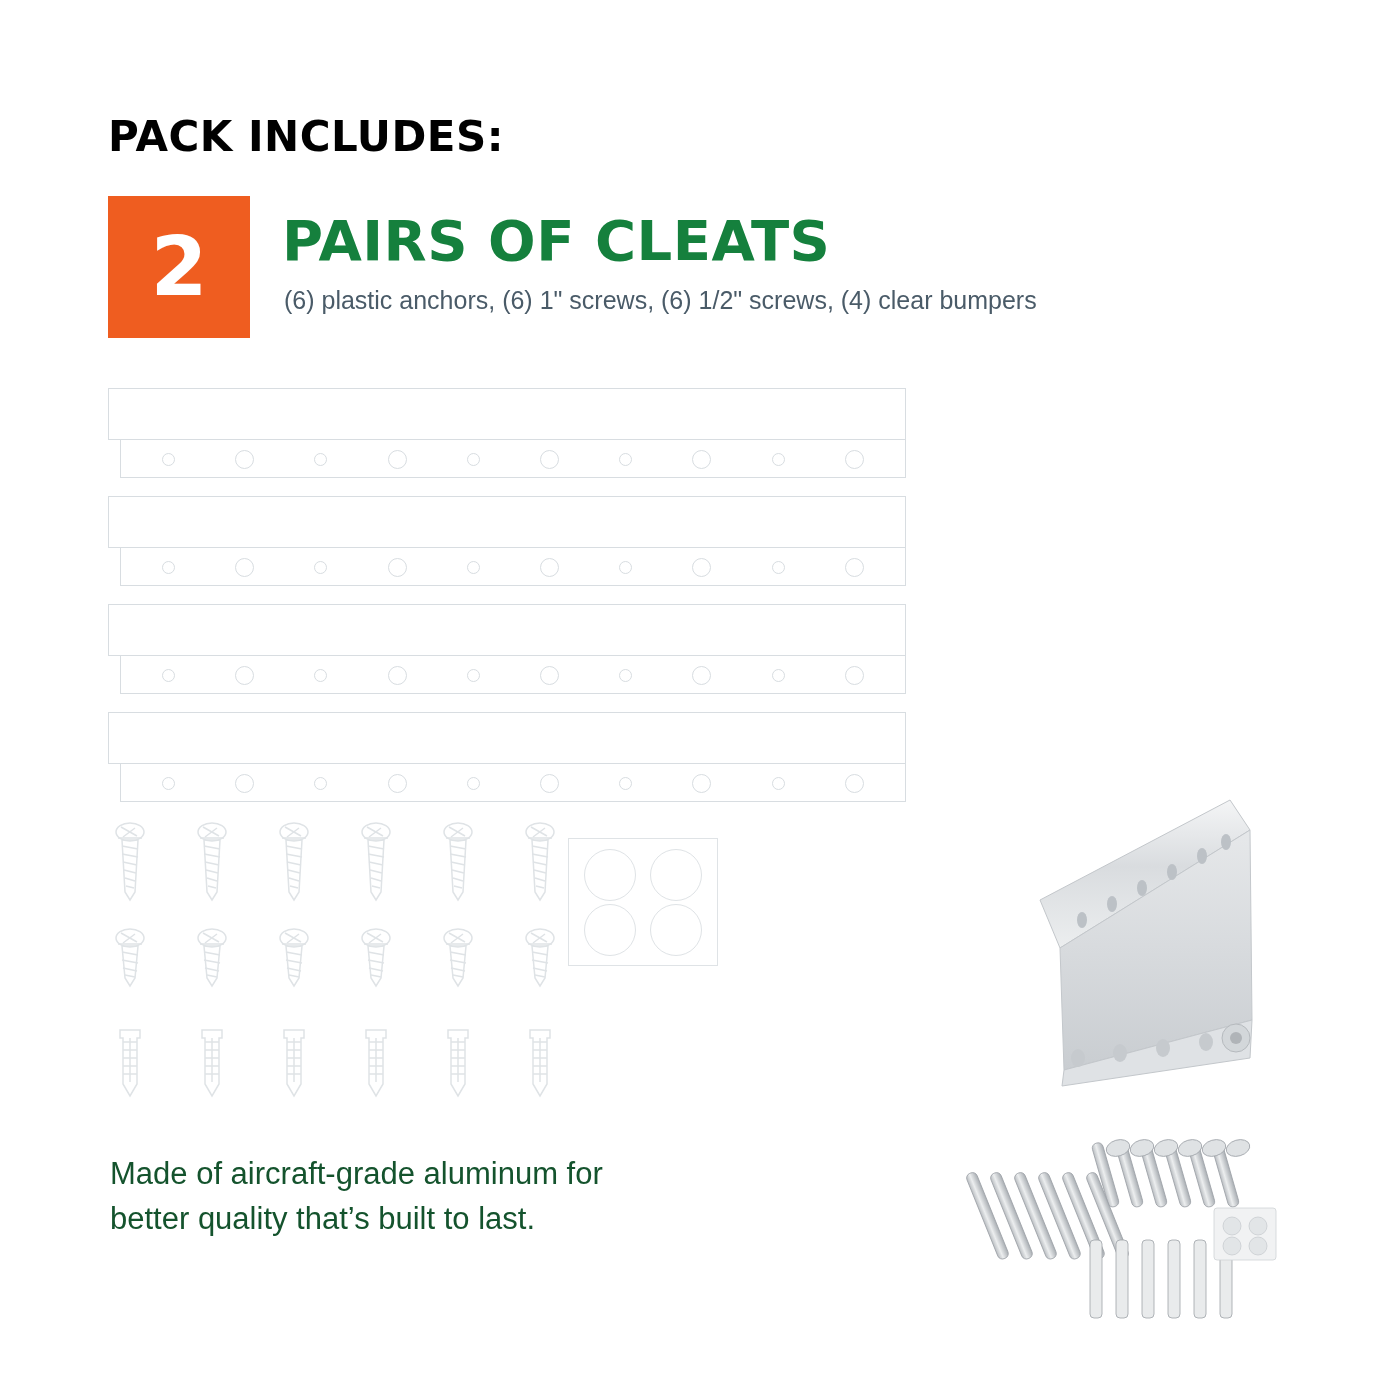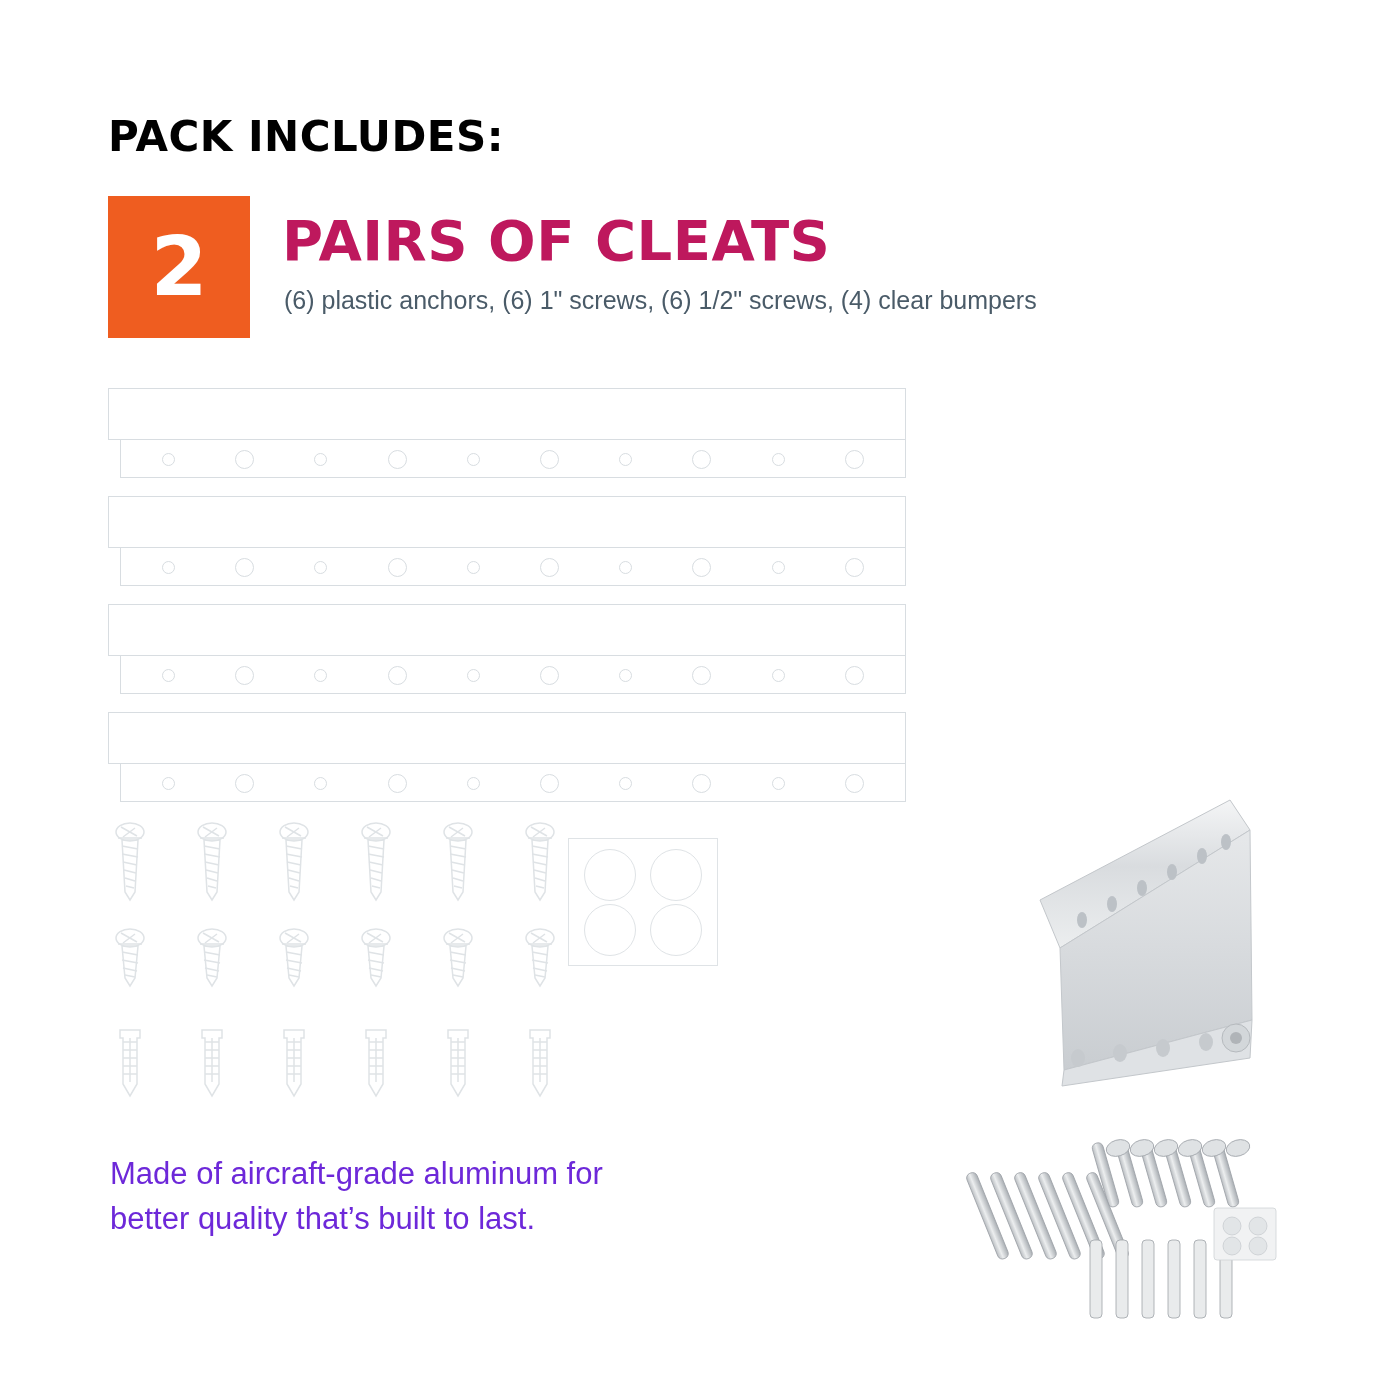--- a/index.html
+++ b/index.html
@@ -51,21 +51,21 @@
     font-weight: bold;
     font-family: "DejaVu Sans", sans-serif;
     line-height: 1;
   }
   .cleats-title {
     position: absolute;
     left: 282px;
     top: 208px;
     font-size: 56px;
     font-weight: bold;
-    color: #be185d;
+    color: #15803d;
     letter-spacing: 0.5px;
     font-family: "DejaVu Sans", sans-serif;
   }
   .cleats-sub {
     position: absolute;
     left: 284px;
     top: 286px;
     font-size: 25px;
     color: #4a5b68;
     font-family: "Liberation Sans", sans-serif;
@@ -163,21 +163,21 @@
   }
 
   
   .footer-copy {
     position: absolute;
     left: 110px;
     top: 1152px;
     width: 520px;
     font-size: 31px;
     line-height: 1.45;
-    color: #6d28d9;
+    color: #14532d;
     font-family: "Liberation Sans", sans-serif;
   }
 
   
   .photo {
     position: absolute;
     left: 960px;
     top: 770px;
     width: 400px;
     height: 560px;

